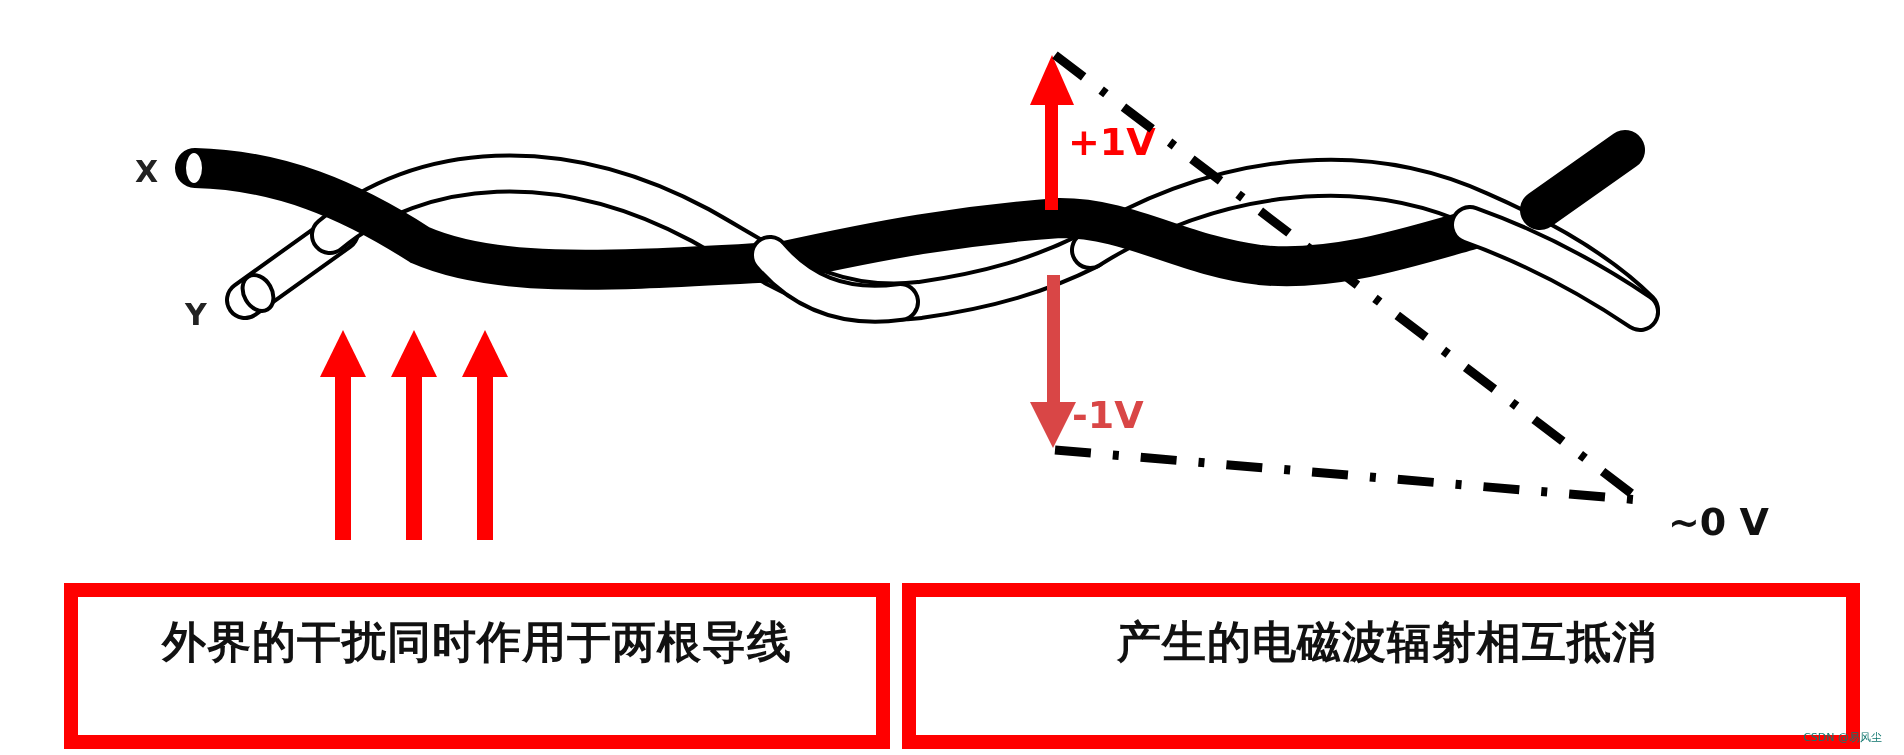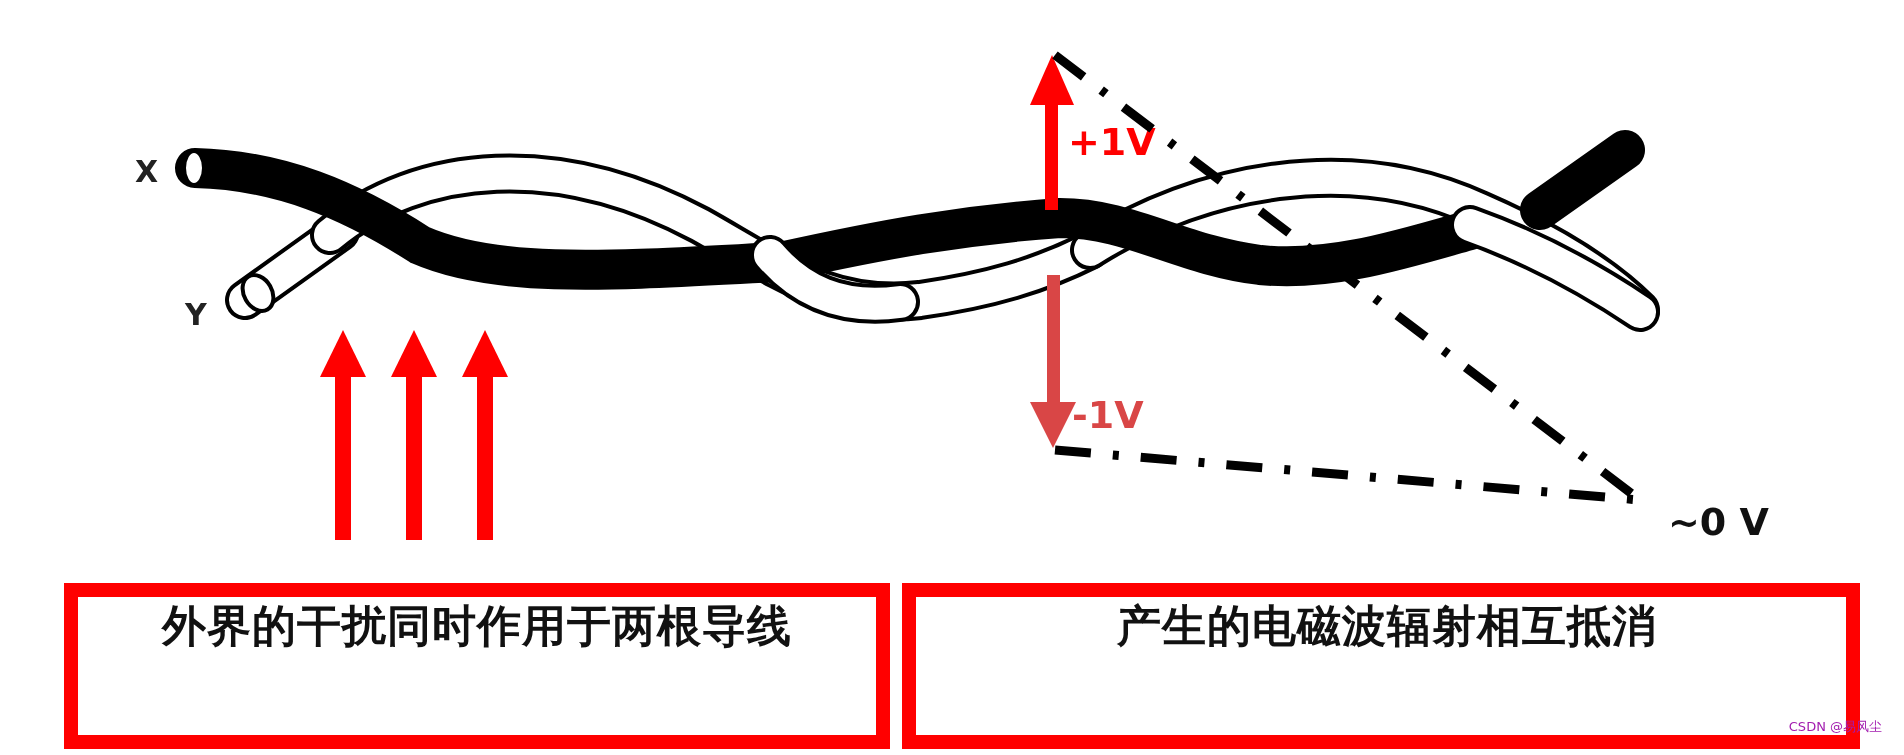--- a/index.html
+++ b/index.html
@@ -4,26 +4,27 @@
   <style>
     html, body { margin: 0; padding: 0; background: #ffffff; }
     body { width: 1904px; height: 755px; position: relative; overflow: hidden; font-family: "DejaVu Sans", sans-serif; }
     svg.diagram { position: absolute; left: 0; top: 0; }
     .caption-box {
       position: absolute; box-sizing: border-box;
       border: 14px solid #ff0000; background: #ffffff;
       display: flex; justify-content: center; align-items: flex-start;
     }
     .caption-text {
+      margin-top: 16px;
       font-family: "DejaVu Sans", sans-serif;
       font-weight: bold; font-size: 44px; color: #111111; letter-spacing: 1px;
     }
     .watermark {
-      position: absolute; right: 22px; bottom: 19px;
-      font-family: "DejaVu Sans", sans-serif; font-size: 13px; color: #a21caf;
+      position: absolute; right: 22px; bottom: 10px;
+      font-family: "DejaVu Sans", sans-serif; font-size: 11px; color: #0f766e;
     }
     .svg-label { font-family: "DejaVu Sans", sans-serif; font-weight: bold; }
   </style>
 </head>
 <body>
 
 <svg class="diagram" width="1904" height="755" viewBox="0 0 1904 755">
 
   <g fill="none" stroke-linecap="round">
 

